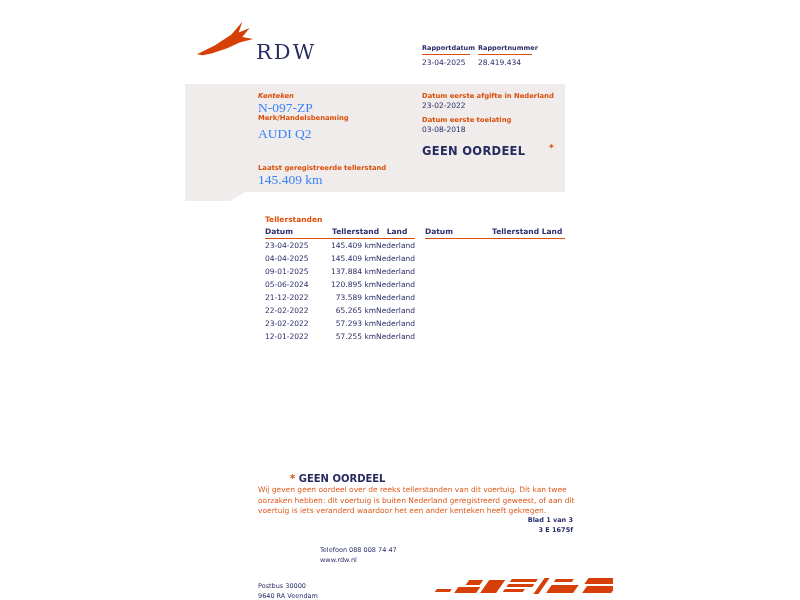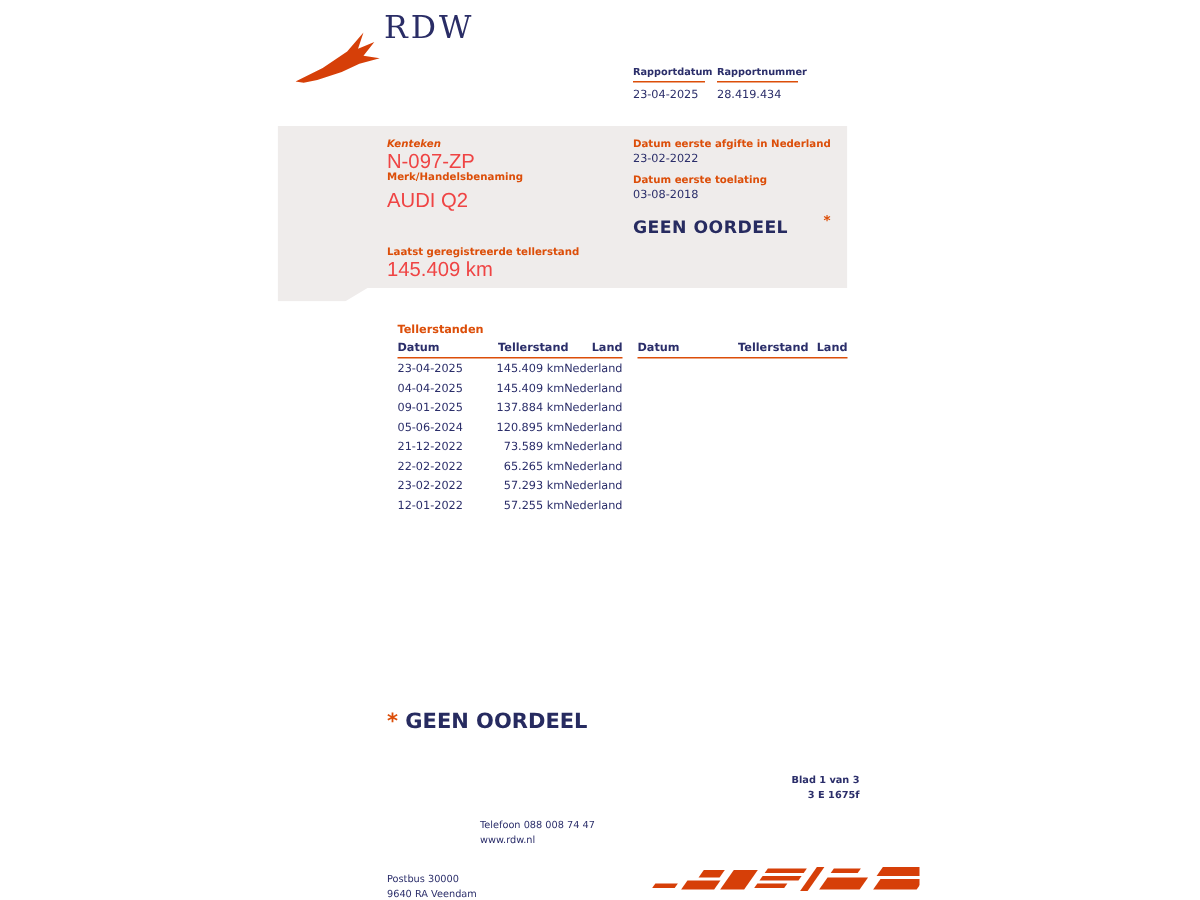--- a/index.html
+++ b/index.html
@@ -10,46 +10,46 @@
   
   :root {
     --orange:#DC4E09;
     --orange-deep:#D63F08;
     --navy:#2B2E6A;
     --ink:#2E2F4A;
     --panel:#EFECEB;
   }
 
   
-  .wordmark { left:256px; top:6px; font-family:"DejaVu Serif", serif; font-size:21px; letter-spacing:2px; color:#2A2D66; font-weight:500; }
+  .wordmark { left:256px; top:40px; font-family:"DejaVu Serif", serif; font-size:21px; letter-spacing:2px; color:#2A2D66; font-weight:500; }
   .doc-title { left:422px; top:20px; font-family:"DejaVu Serif", serif; font-weight:bold; font-size:14.5px; color:var(--orange); }
   .hdr-pair { top:44px; }
   .hdr-lbl { display:block; font-size:6.5px; font-weight:bold; color:var(--navy); border-bottom:1px solid var(--orange); padding-bottom:2px; }
   .hdr-val { display:block; font-size:7.5px; color:var(--navy); padding-top:3px; }
 
   
   .panel { left:185px; top:84px; width:380px; height:117px; background:var(--panel);
            clip-path: polygon(0 0, 380px 0, 380px 108px, 60px 108px, 45px 117px, 0 117px); }
   .field-lbl { font-size:6.8px; font-weight:bold; color:var(--orange); }
-  .field-val-serif { font-family:Liberation Sans, sans-serif; font-size:13.5px; color:#ef4444; }
+  .field-val-serif { font-family:Liberation Serif, serif; font-size:13.5px; color:#3b82f6; }
   .field-val-sm { font-size:7.5px; color:var(--navy); }
   .verdict { font-size:11.5px; font-weight:bold; color:#272B60; letter-spacing:0.3px; }
   .verdict-mark { color:var(--orange); font-size:9px; font-weight:bold; }
 
   
   .section-title { font-size:7.5px; font-weight:bold; color:var(--orange); }
   .mtable { font-size:7.5px; color:var(--navy); }
   .thead { display:flex; font-weight:bold; border-bottom:1px solid var(--orange); padding-bottom:2px; }
   .trow { display:flex; height:13px; line-height:13px; }
   .c1 { width:62px; text-align:left; }
   .c2 { width:52px; text-align:right; }
-  .c3 { flex:1; text-align:right; }
+  .c3 { flex:1; text-align:center; }
 
   
-  .note-head { font-size:14px; font-weight:bold; color:#272B60; }
+  .note-head { font-size:10px; font-weight:bold; color:#272B60;margin-left:32px; }
   .note-mark { color:var(--orange); }
   .note-body { font-size:7.5px; line-height:10.5px; color:#E05A1E; width:322px; }
 
   
   .foot { font-size:6.5px; color:var(--navy); line-height:10px; }
   .foot-right { text-align:right; }
 
   svg { display:block; }
 </style>
 </head>
@@ -148,20 +148,21 @@
       <span class="c1">Datum</span>
       <span class="c2">Tellerstand</span>
       <span class="c3">Land</span>
     </div>
   </div>
 
   <div class="abs note-head" style="left:258px; top:473px;">
     <span class="note-mark">*</span>
     <span>GEEN OORDEEL</span>
   </div>
+  <div class="abs note-body" style="left:258px; top:485px;">Wij geven geen oordeel over de reeks tellerstanden van dit voertuig. Dit kan twee oorzaken hebben: dit voertuig is buiten Nederland geregistreerd geweest, of aan dit voertuig is iets veranderd waardoor het een ander kenteken heeft gekregen.</div>
 
   <div class="abs foot" style="left:258px; top:545px;margin-top:36px;">
     <div>Postbus 30000</div>
     <div>9640 RA Veendam</div>
   </div>
   <div class="abs foot" style="left:320px; top:545px;">
     <div>Telefoon 088 008 74 47</div>
     <div>www.rdw.nl</div>
   </div>
   <div class="abs foot foot-right" style="left:495px; top:515px; width:78px;font-weight:bold;">

